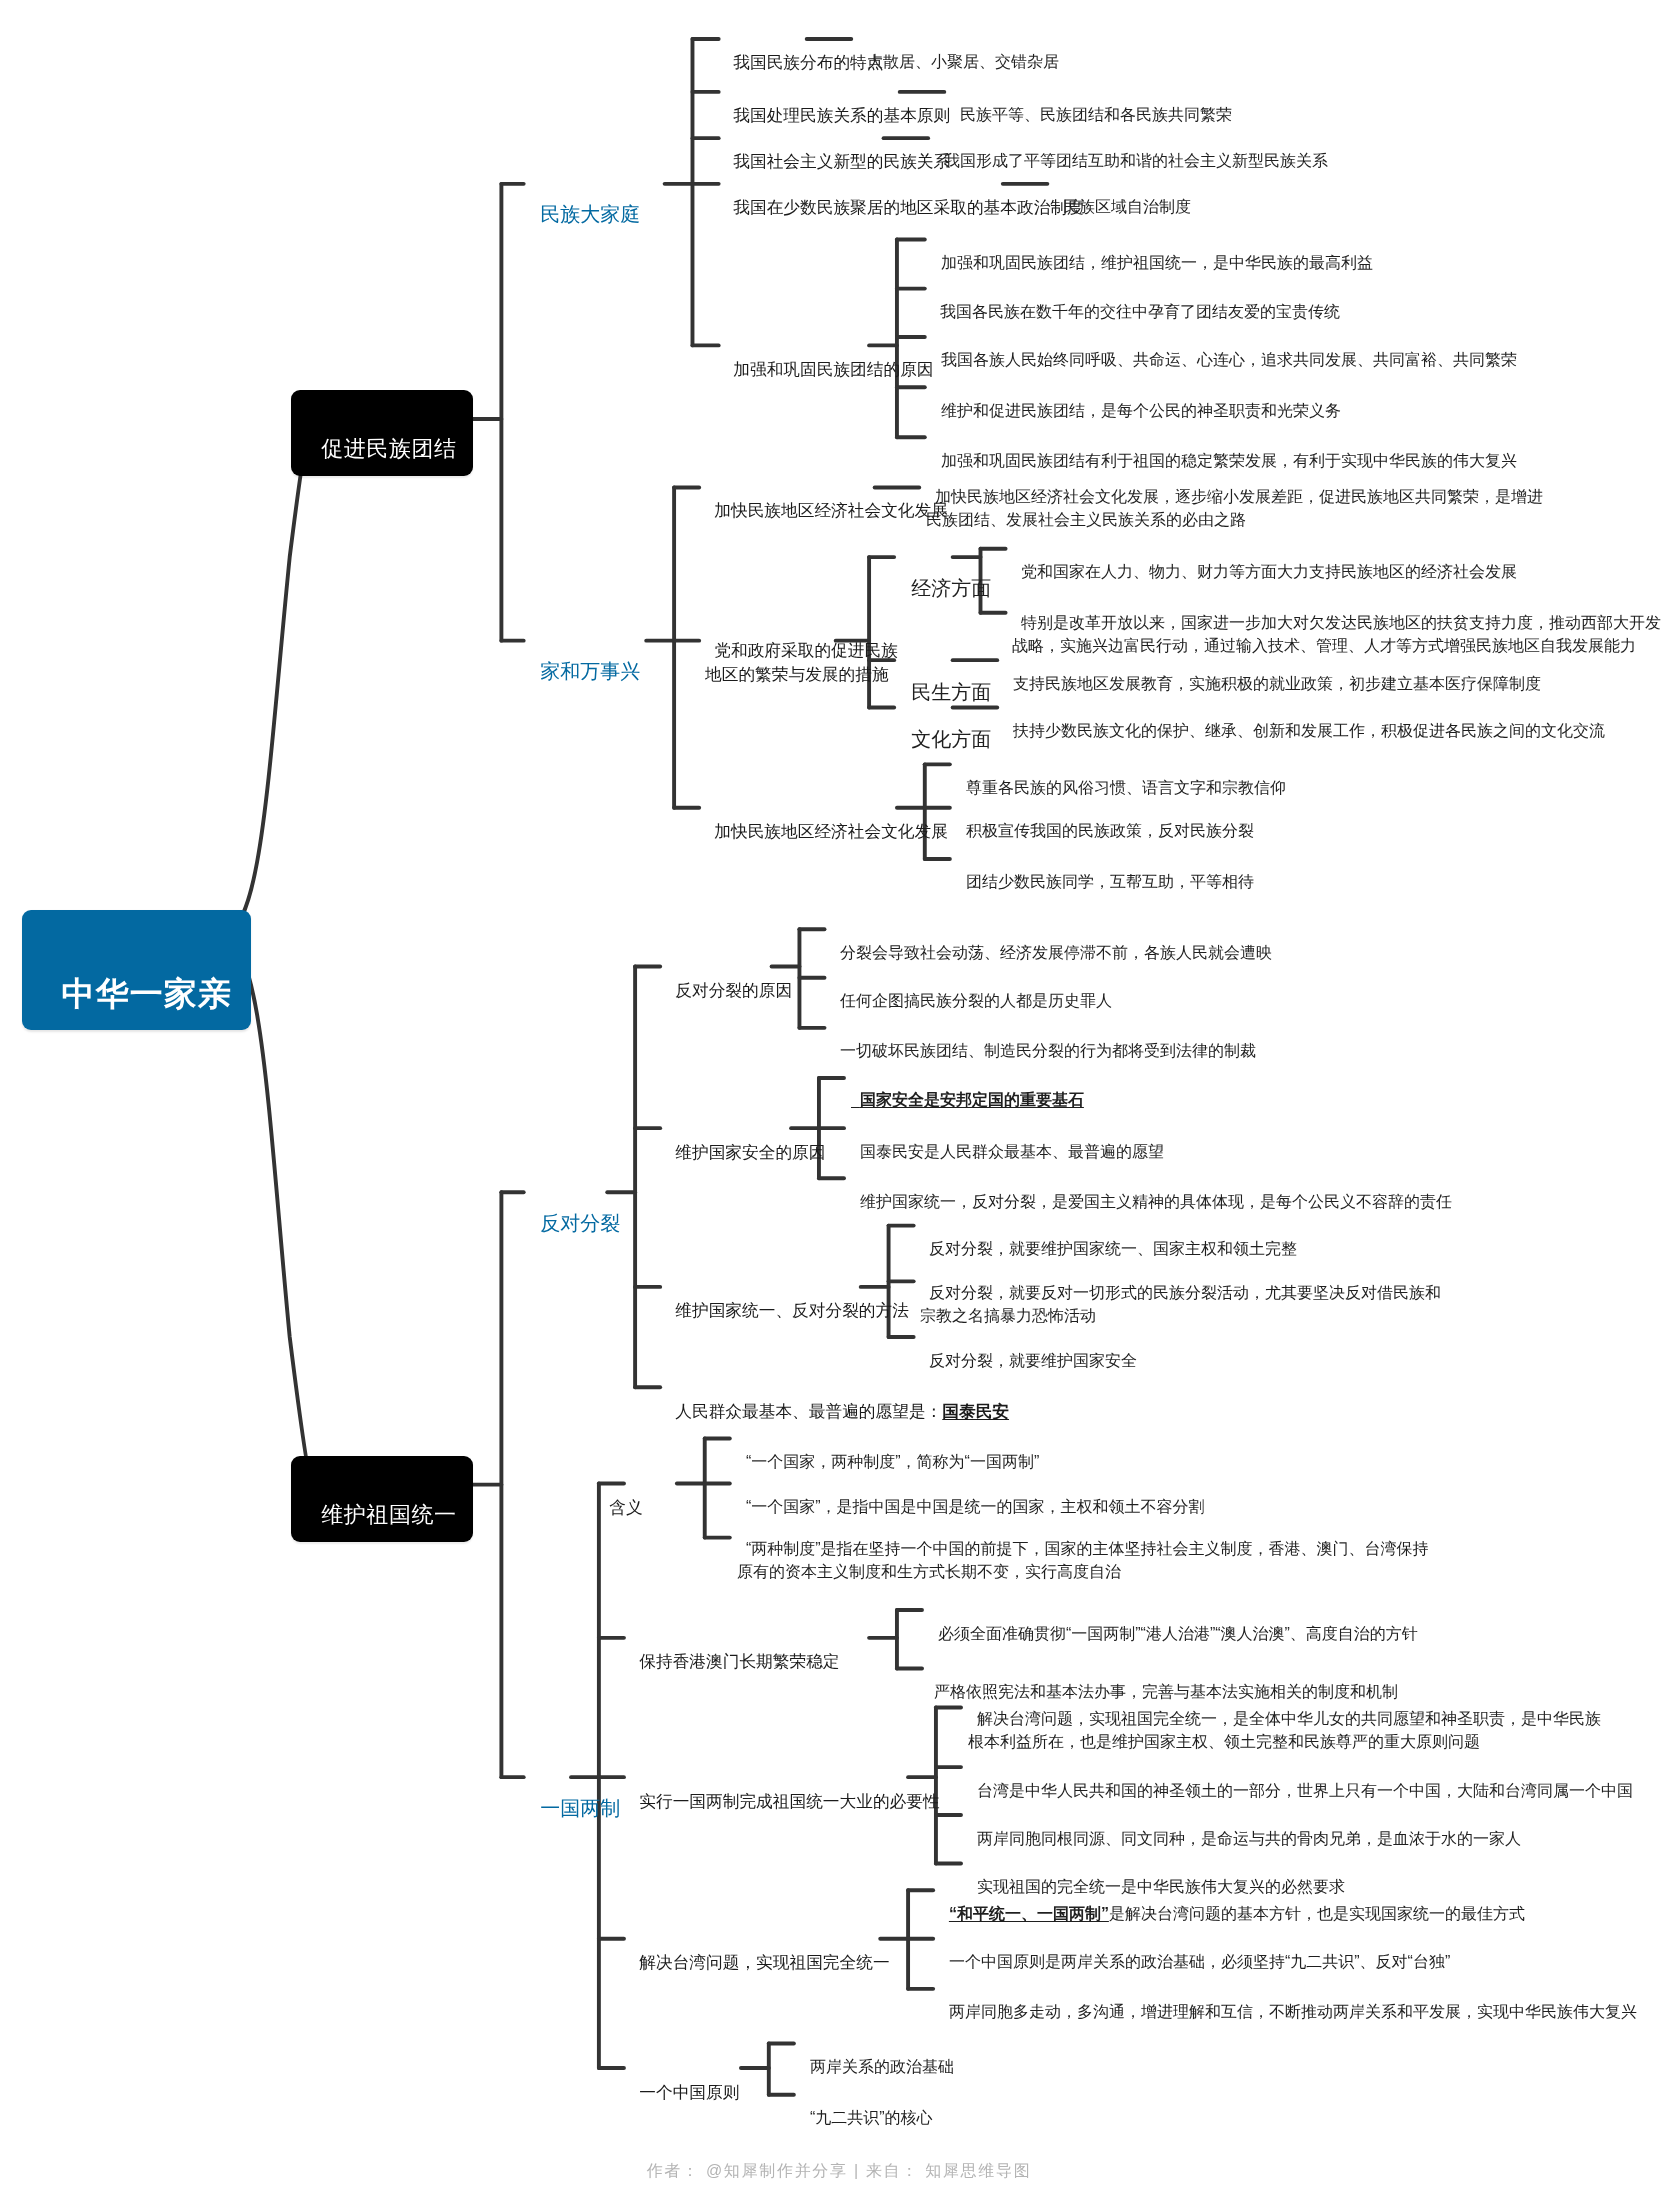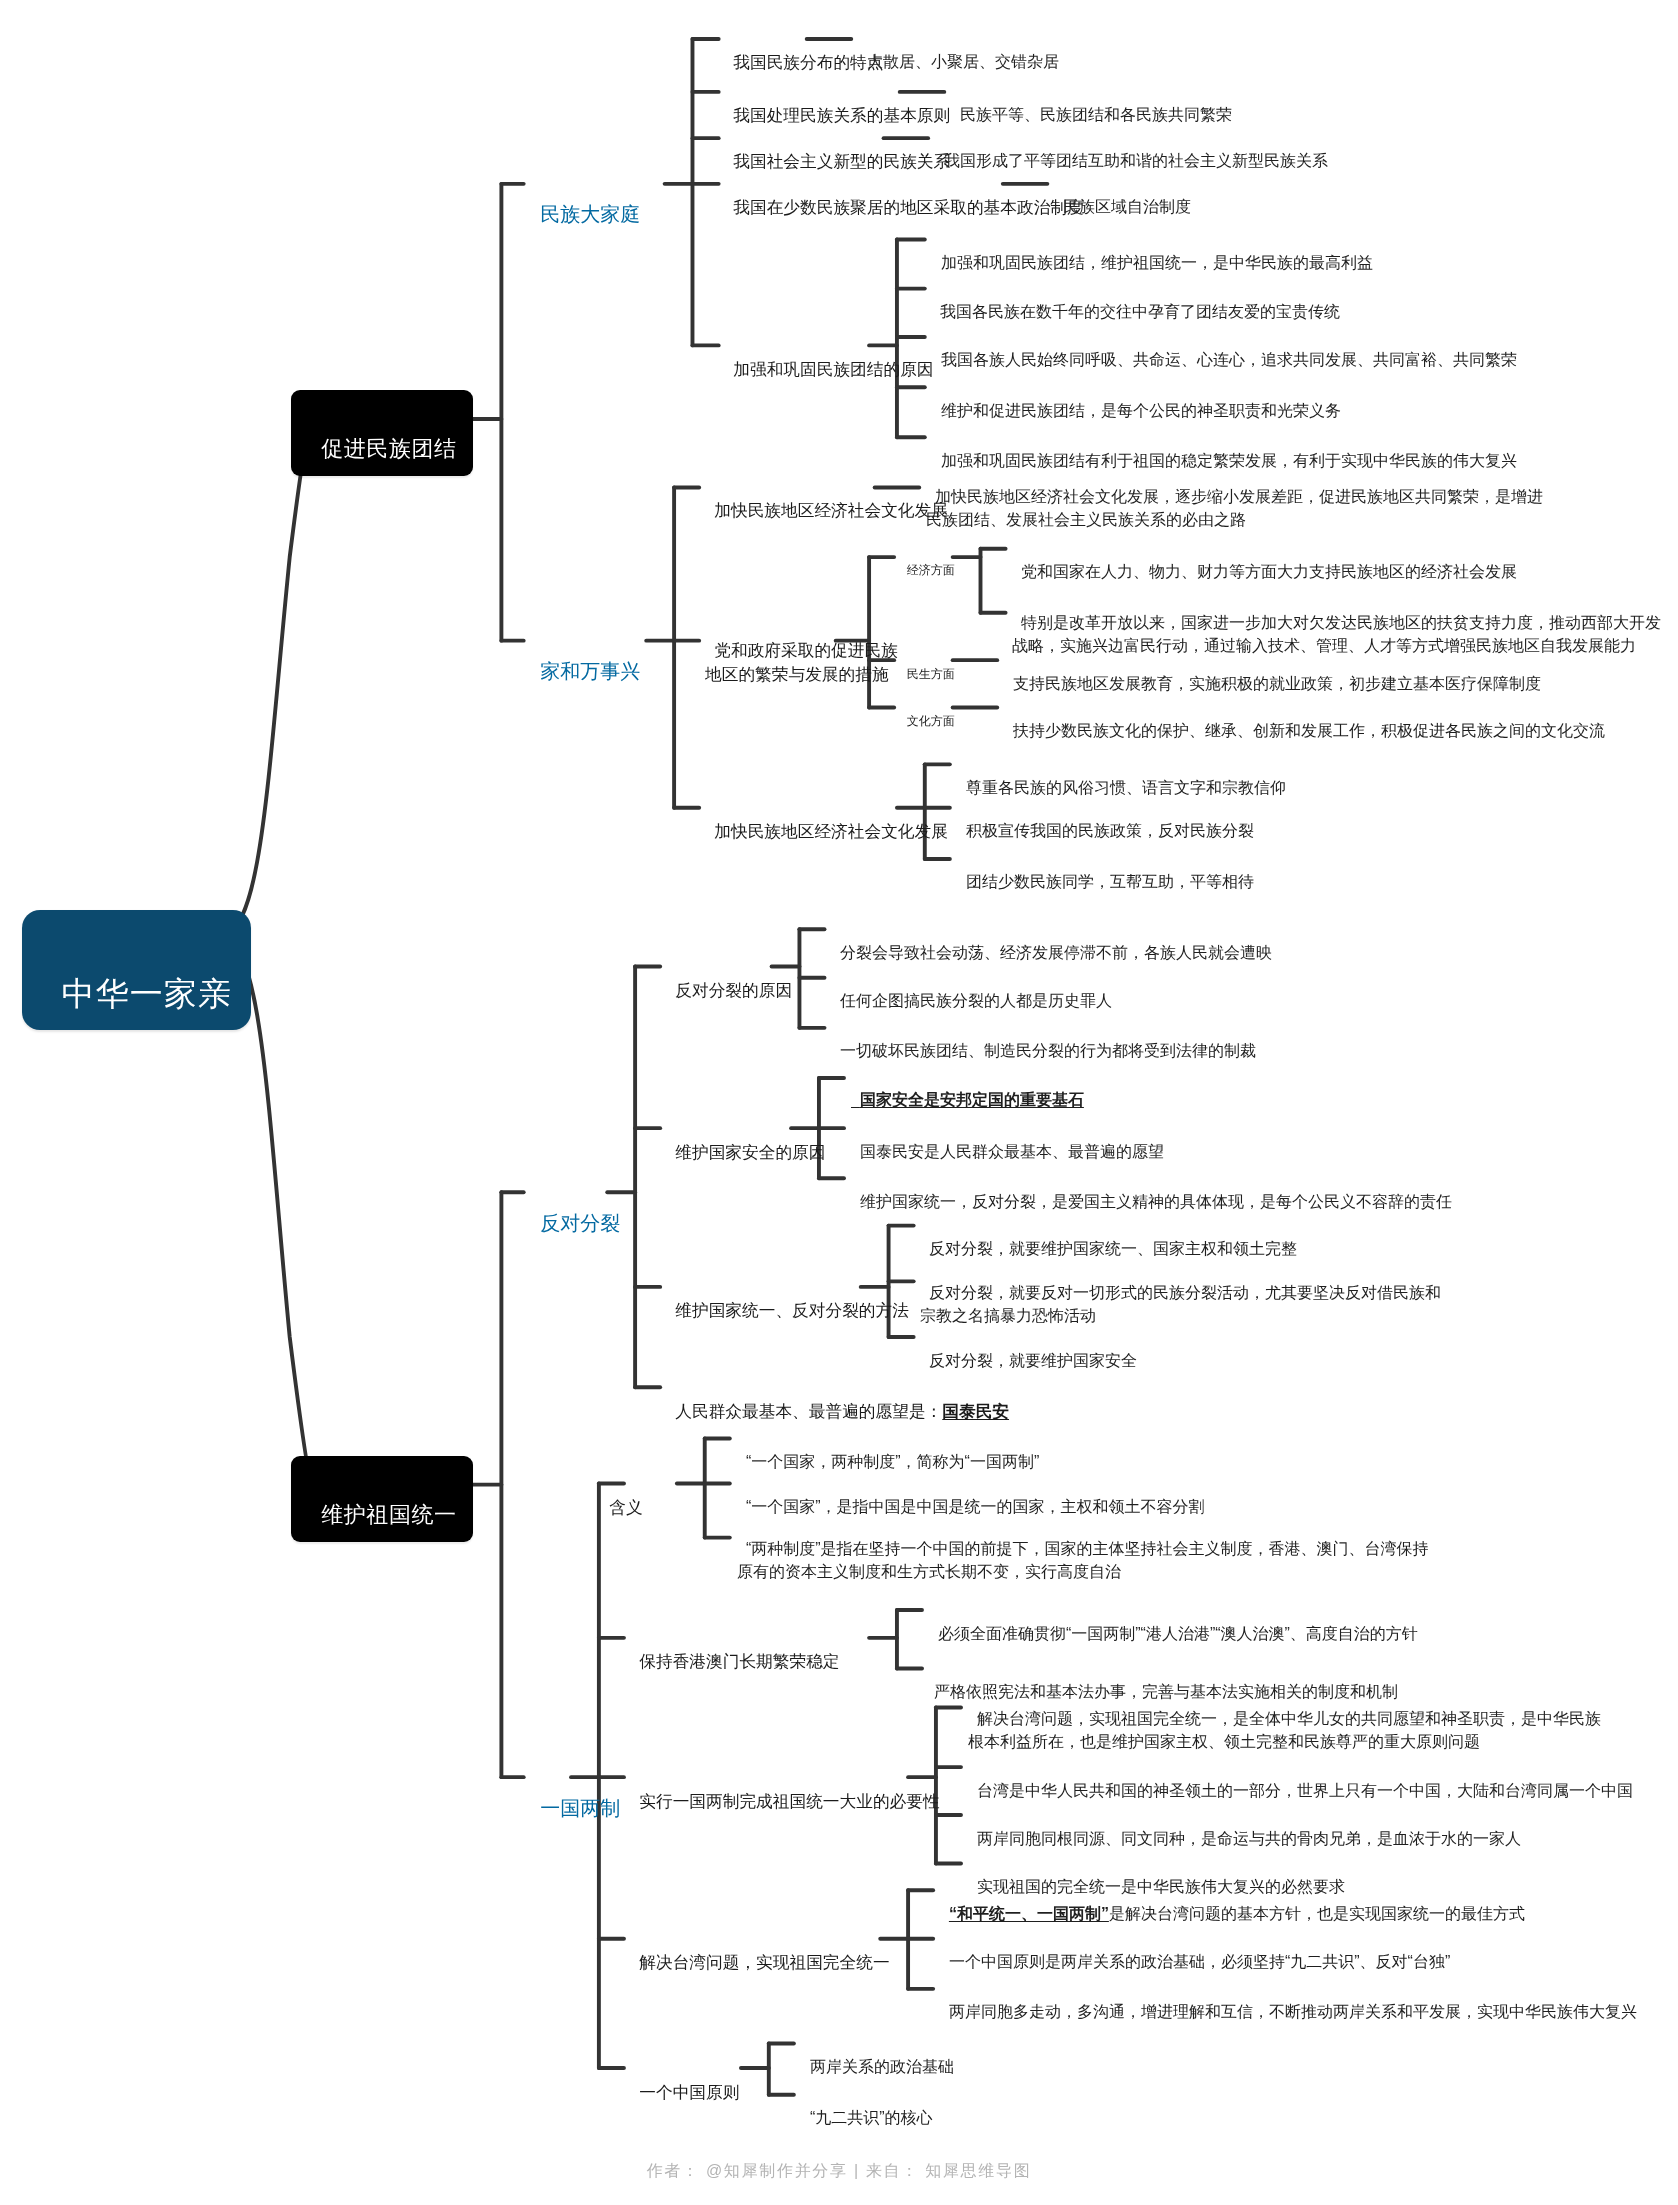--- a/index.html
+++ b/index.html
@@ -8,35 +8,35 @@
     font-family:"Liberation Sans","DejaVu Sans",sans-serif;
     color:#1a1a1a;
     position:relative;
     overflow:hidden;
   }
   #mapSvg{position:absolute;left:0;top:0;width:1678px;height:2205px;pointer-events:none;}
   .node{position:absolute;box-sizing:border-box;white-space:pre;line-height:1.45;}
 
   
   .root{
-    background:#0c4a6e;color:#fff;border-radius:18px;
-    font-size:33px;font-weight:400;
+    background:#0369a1;color:#fff;border-radius:9px;
+    font-size:33px;font-weight:700;
     padding:12.3px 19px;letter-spacing:1.1px;
     box-shadow:0 1.1px 2.2px rgba(0,0,0,.10);
   }
   
   .branch{
     background:#000000;color:#fff;border-radius:9px;
     font-size:22px;padding:11px 16.7px;letter-spacing:0.6px;
     box-shadow:0 1.1px 1.7px rgba(0,0,0,.08);
   }
   
   .l2{font-size:20px;color:#0369a1;}
   .l3{font-size:16.7px;color:#1b1b1b;}
-  .l4{font-size:12px;color:#1f1f1f;}
+  .l4{font-size:20px;color:#1f1f1f;}
   .leaf{font-size:16px;color:#1f1f1f;}
   .em{font-weight:bold;text-decoration:underline;text-underline-offset:2.2px;}
   .footer{
     position:absolute;width:100%;text-align:center;
     font-size:16px;color:#b4b4b4;letter-spacing:1.7px;
   }
 </style>
 </head>
 <body>
 

